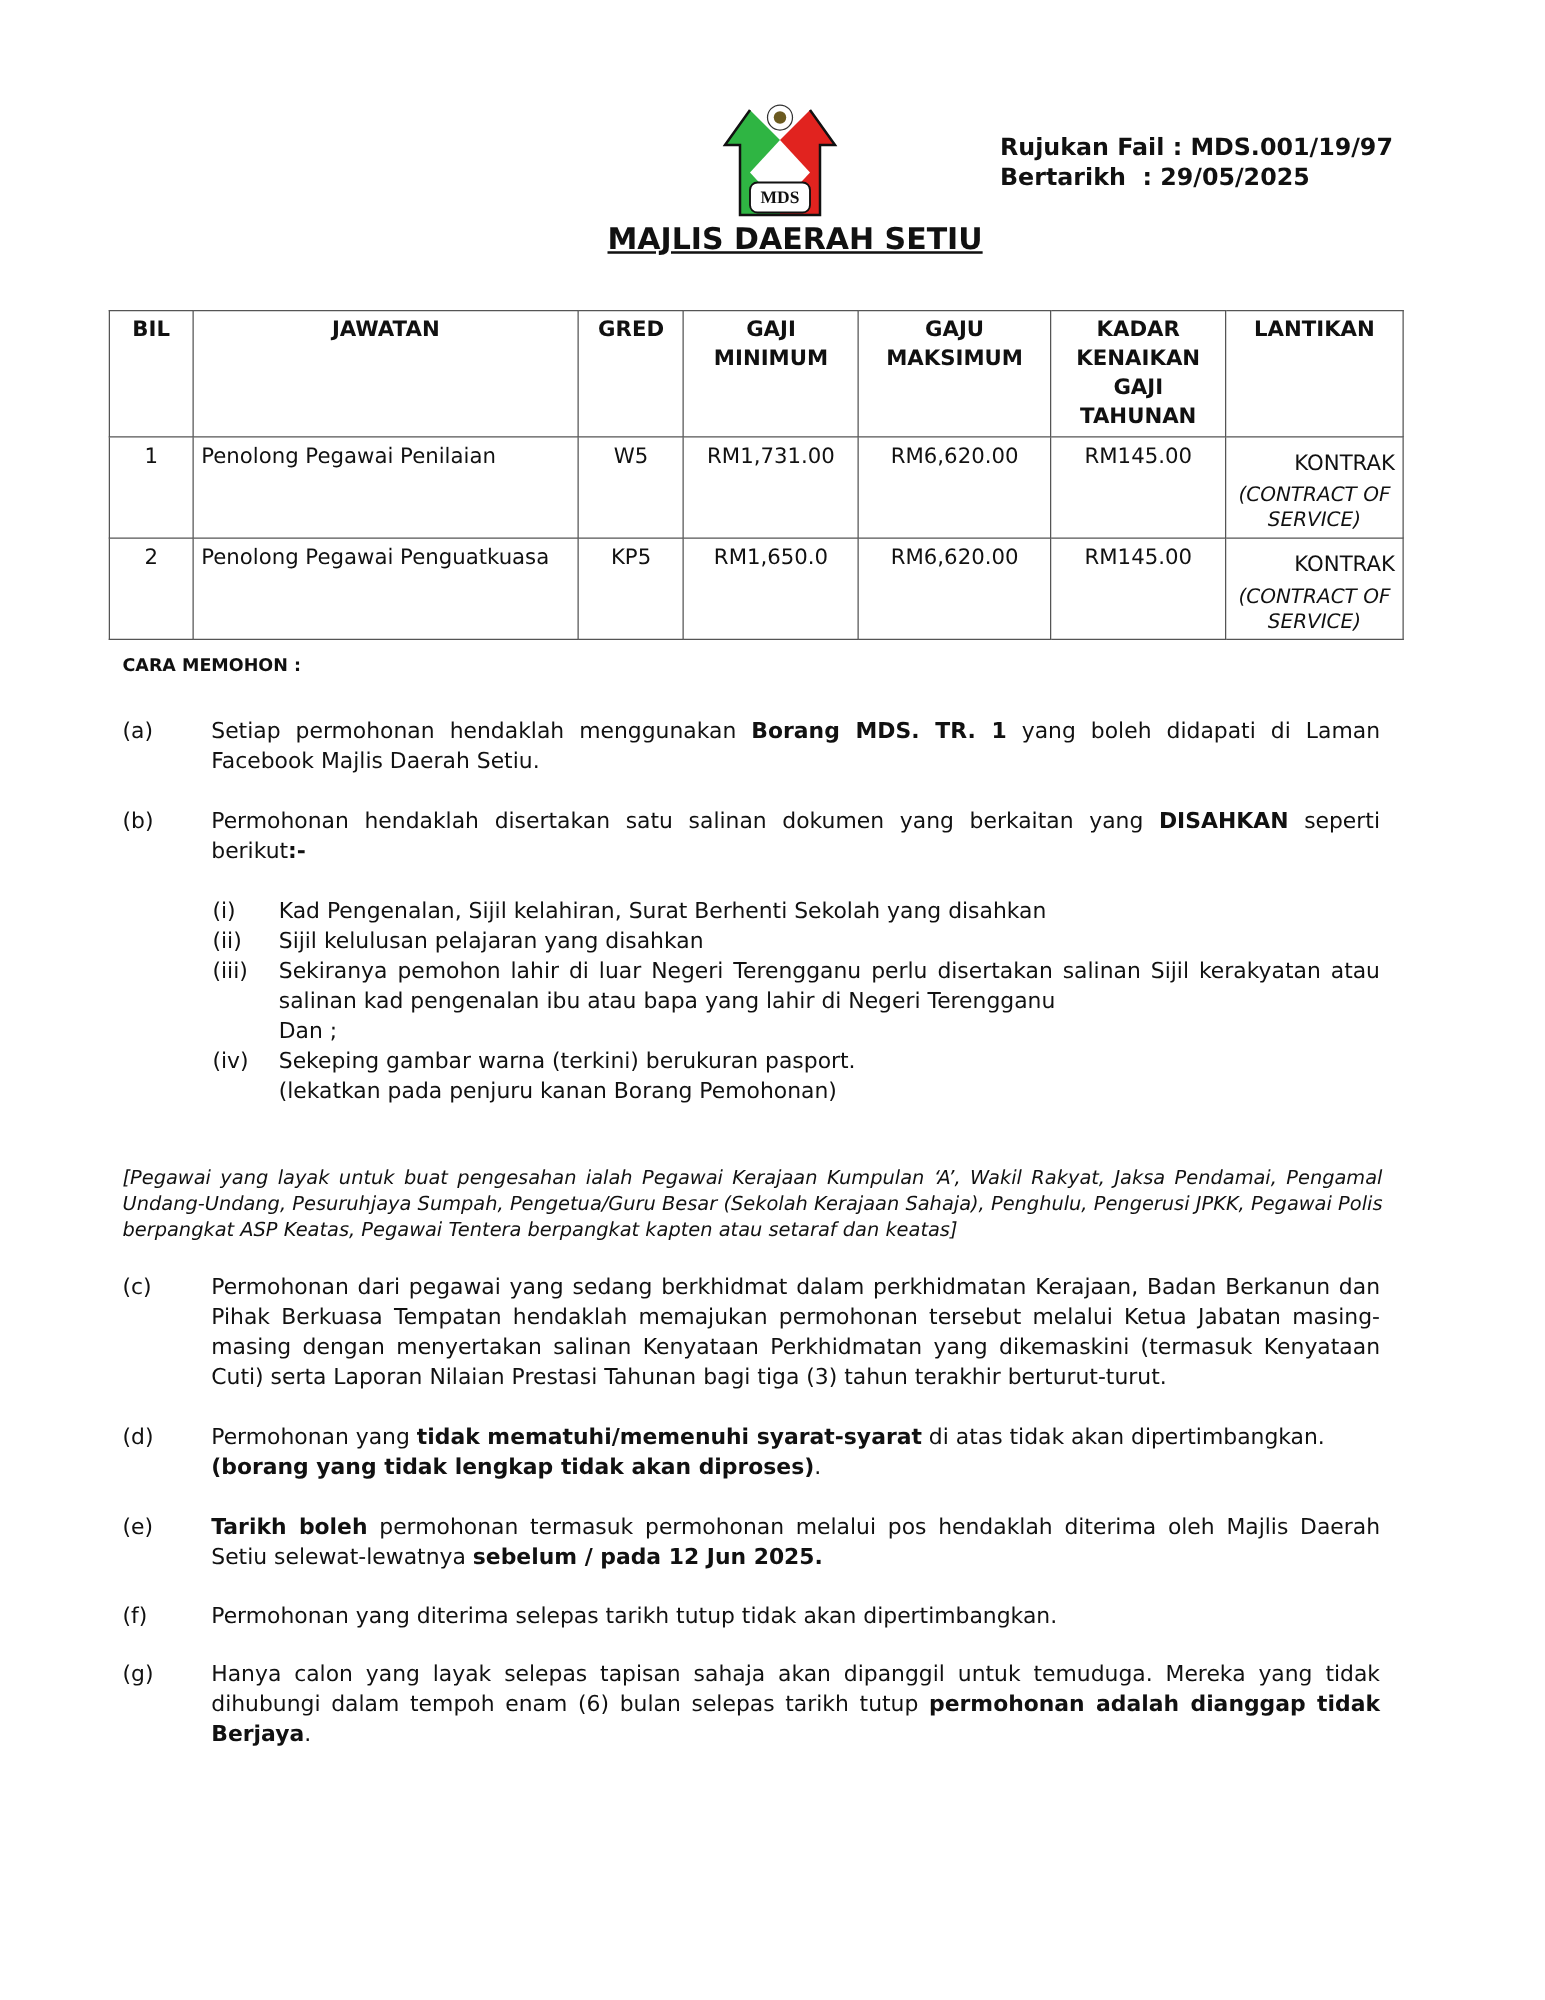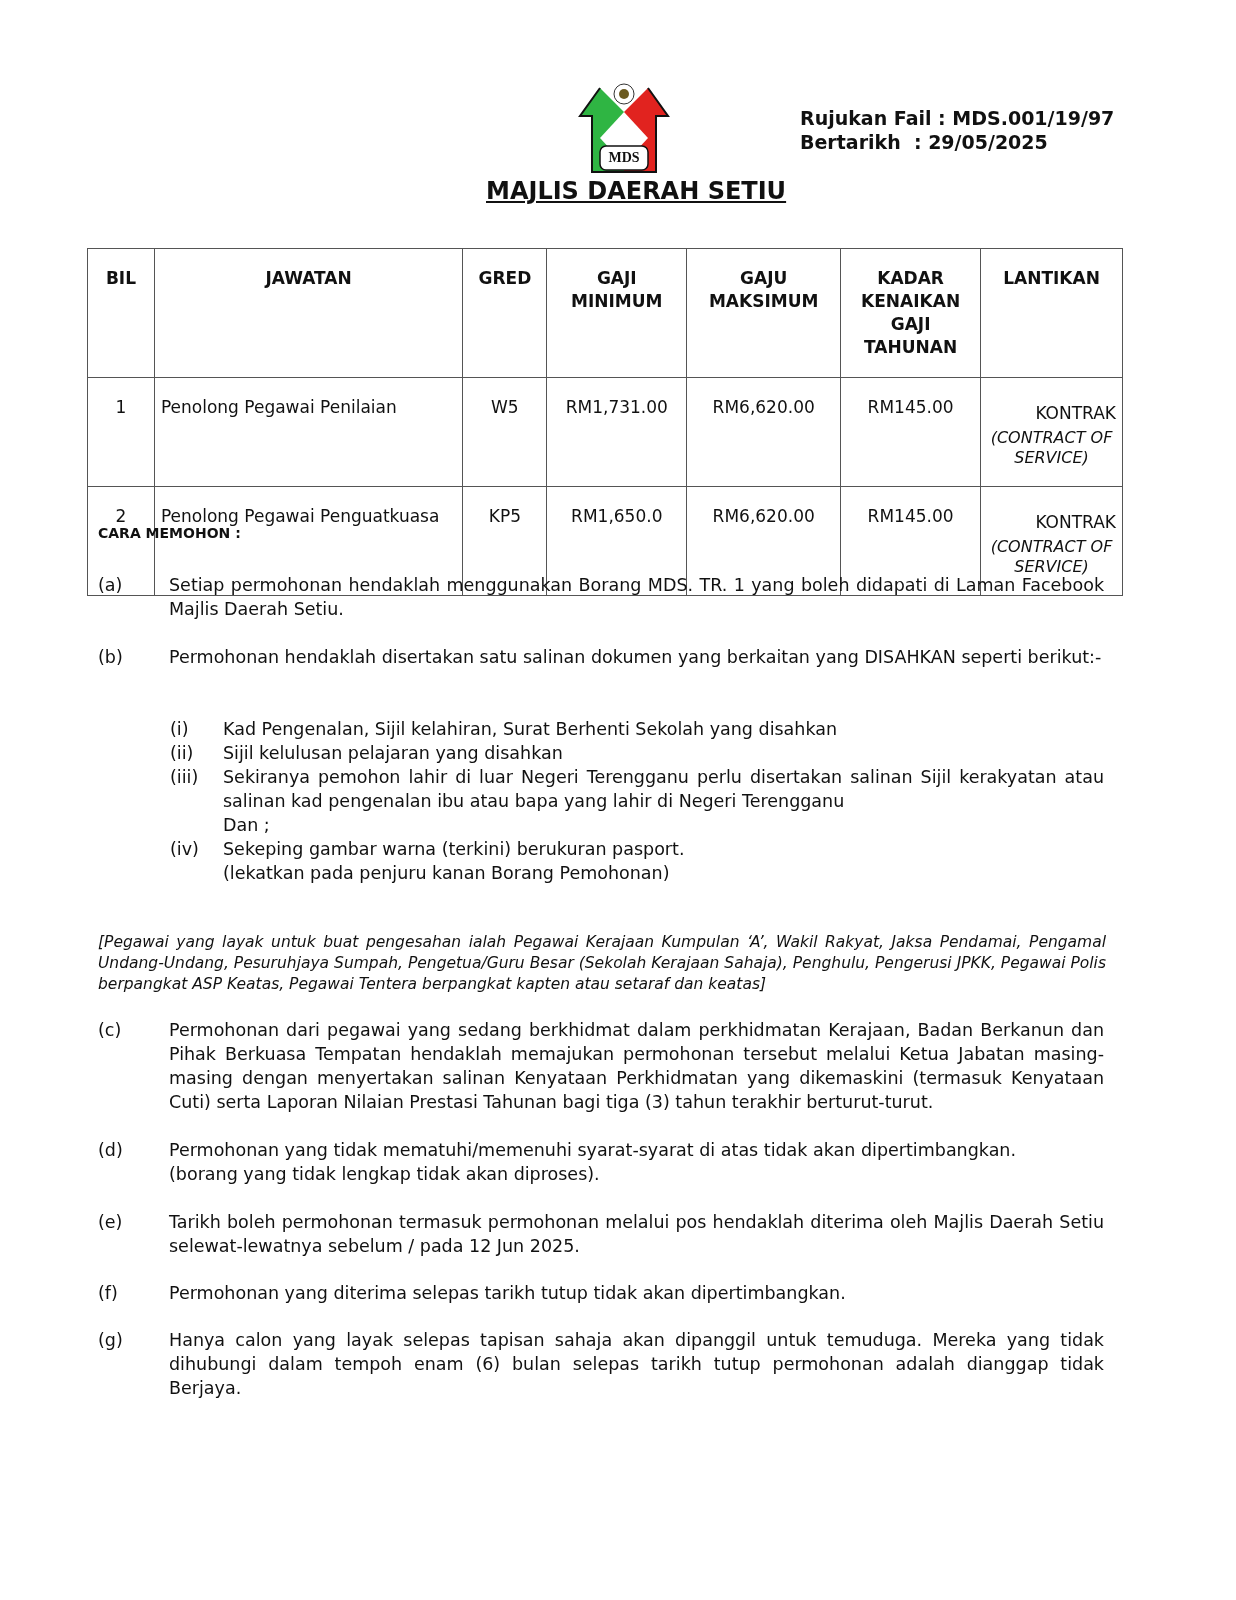--- a/index.html
+++ b/index.html
@@ -4,35 +4,35 @@
 <style>
   html, body { margin: 0; padding: 0; background: #ffffff; }
   body { width: 1236px; height: 1600px; position: relative; overflow: hidden;
          font-family: "DejaVu Sans", sans-serif; color: #111; }
   .abs { position: absolute; }
   .logo { left: 578px; top: 76px; width: 92px; height: 100px; }
   .ref { left: 800px; top: 106px; font-weight: bold; font-size: 19px; line-height: 24px; white-space: pre; }
   .org-title { left: 486px; top: 177px; font-weight: bold; font-size: 24px; text-decoration: underline; }
   table.jobs { position: absolute; left: 87px; top: 248px; width: 1036px; border-collapse: collapse;
                font-size: 17px; }
-  table.jobs th, table.jobs td { border: 1.5px solid #555; vertical-align: top; padding: 18px 6px; }
+  table.jobs th, table.jobs td { border: 1.5px solid #555; vertical-align: top; padding: 4px 6px; }
   table.jobs th { font-weight: bold; text-align: center; height: 92px; line-height: 23px; }
   table.jobs td { height: 72px; line-height: 22px; }
   .c { text-align: center; }
   .lant-main { display: block; margin-top: 6px; text-align: right; }
   .lant-sub { display: block; font-style: italic; font-size: 16px; line-height: 20px; margin-top: 4px; }
   .section-head { left: 98px; top: 525px; font-weight: bold; font-size: 14px; }
   .item { position: absolute; left: 98px; width: 1006px; font-size: 17.5px; line-height: 24px; }
   .item .lbl { position: absolute; left: 0; top: 0; }
   .item .txt { margin-left: 71px; text-align: justify; }
   .sub { position: absolute; left: 170px; width: 934px; font-size: 17.5px; line-height: 24px; }
   .sub .lbl { position: absolute; left: 0; top: 0; }
   .sub .txt { margin-left: 53px; text-align: justify; }
   .note { left: 98px; top: 932px; width: 1008px; font-style: italic; font-size: 15.5px; line-height: 21px; text-align: justify; }
-  b { font-weight: normal; }
+  b { font-weight: bold; }
 </style>
 </head>
 <body>
 
 <div class="abs logo">
   <svg width="92" height="100" viewBox="0 0 92 100">
     <polygon points="46,36 22,12 2,40 14,40 14,96 46,96" fill="#2fb543"></polygon>
     <polygon points="46,36 70,12 90,40 78,40 78,96 46,96" fill="#e1231f"></polygon>
     <polygon points="46,36 22,62 46,88 70,62" fill="#ffffff"></polygon>
     <path d="M22,12 L2,40 L14,40 L14,96 L78,96 L78,40 L90,40 L70,12" fill="none" stroke="#111" stroke-width="2"></path>

